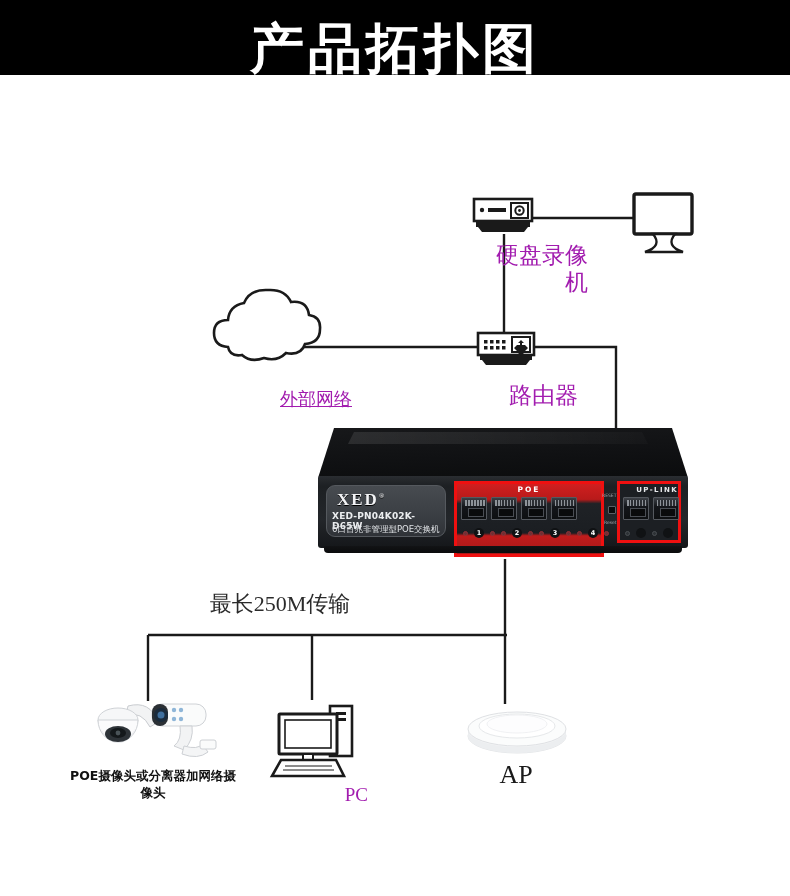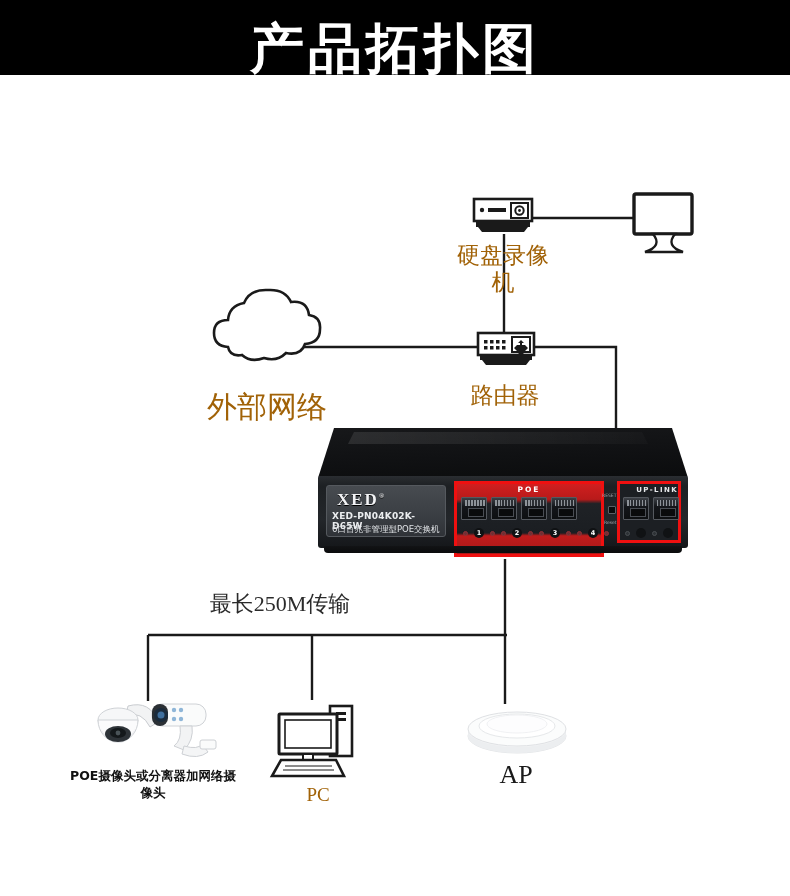--- a/index.html
+++ b/index.html
@@ -40,24 +40,24 @@
     width: 790px; height: 792px;
   }
 
   
   .label {
     position: absolute;
     text-align: center;
     line-height: 1.18;
     white-space: pre-line;
   }
-  .label-maroon { color: #a16207; }
+  .label-maroon { color: #a21caf; text-align: right; }
   .lbl-nvr      { left: 418px; top: 138px; width: 170px; font-size: 23px; }
   .lbl-monitor  { left: 595px; top: 140px; width: 130px; font-size: 23px; }
-  .lbl-cloud    { left: 182px; top: 285px; width: 170px; font-size: 30px; }
+  .lbl-cloud    { left: 182px; top: 285px; width: 170px; font-size: 18px; text-decoration: underline; }
   .lbl-router   { left: 432px; top: 278px; width: 146px; font-size: 23px; }
   .lbl-dist     { left: 160px; top: 487px; width: 240px; font-size: 22px; color:#2b2b2b; }
   .lbl-cam      { left: 38px;  top: 664px; width: 230px; font-size: 12.5px;
                   font-family: "DejaVu Sans", "Liberation Sans", sans-serif;
                   font-weight: 700; color:#111; line-height: 1.35; }
   .lbl-pc       { left: 268px; top: 680px; width: 100px; font-size: 19px; }
   .lbl-ap       { left: 456px; top: 656px; width: 120px; font-size: 26px; color:#1a1a1a; }
 
   
   .switch {
@@ -82,21 +82,21 @@
   }
   .sw-foot {
     position: absolute; left: 6px; top: 118px; width: 358px; height: 7px;
     background: linear-gradient(180deg,#121315,#0a0b0c);
     border-radius: 0 0 4px 4px;
   }
   .sw-brandplate {
     position: absolute; left: 8px; top: 9px; width: 120px; height: 52px;
     background: linear-gradient(180deg,#474b50,#3a3e43 60%,#2f3237);
     border: 1px solid #55595e;
-    border-radius: 3px;
+    border-radius: 9px;
     padding-left: 27px;
   }
   .sw-logo {
     position: absolute; left: 10px; top: 4px;
     color: #f2f3f5;
     font-family: "Liberation Serif", serif;
     font-weight: 700; font-size: 17px; letter-spacing: 2px;
     text-shadow: 0 1px 0 #000;
   }
   .sw-logo sup { font-size: 7px; vertical-align: super; }

